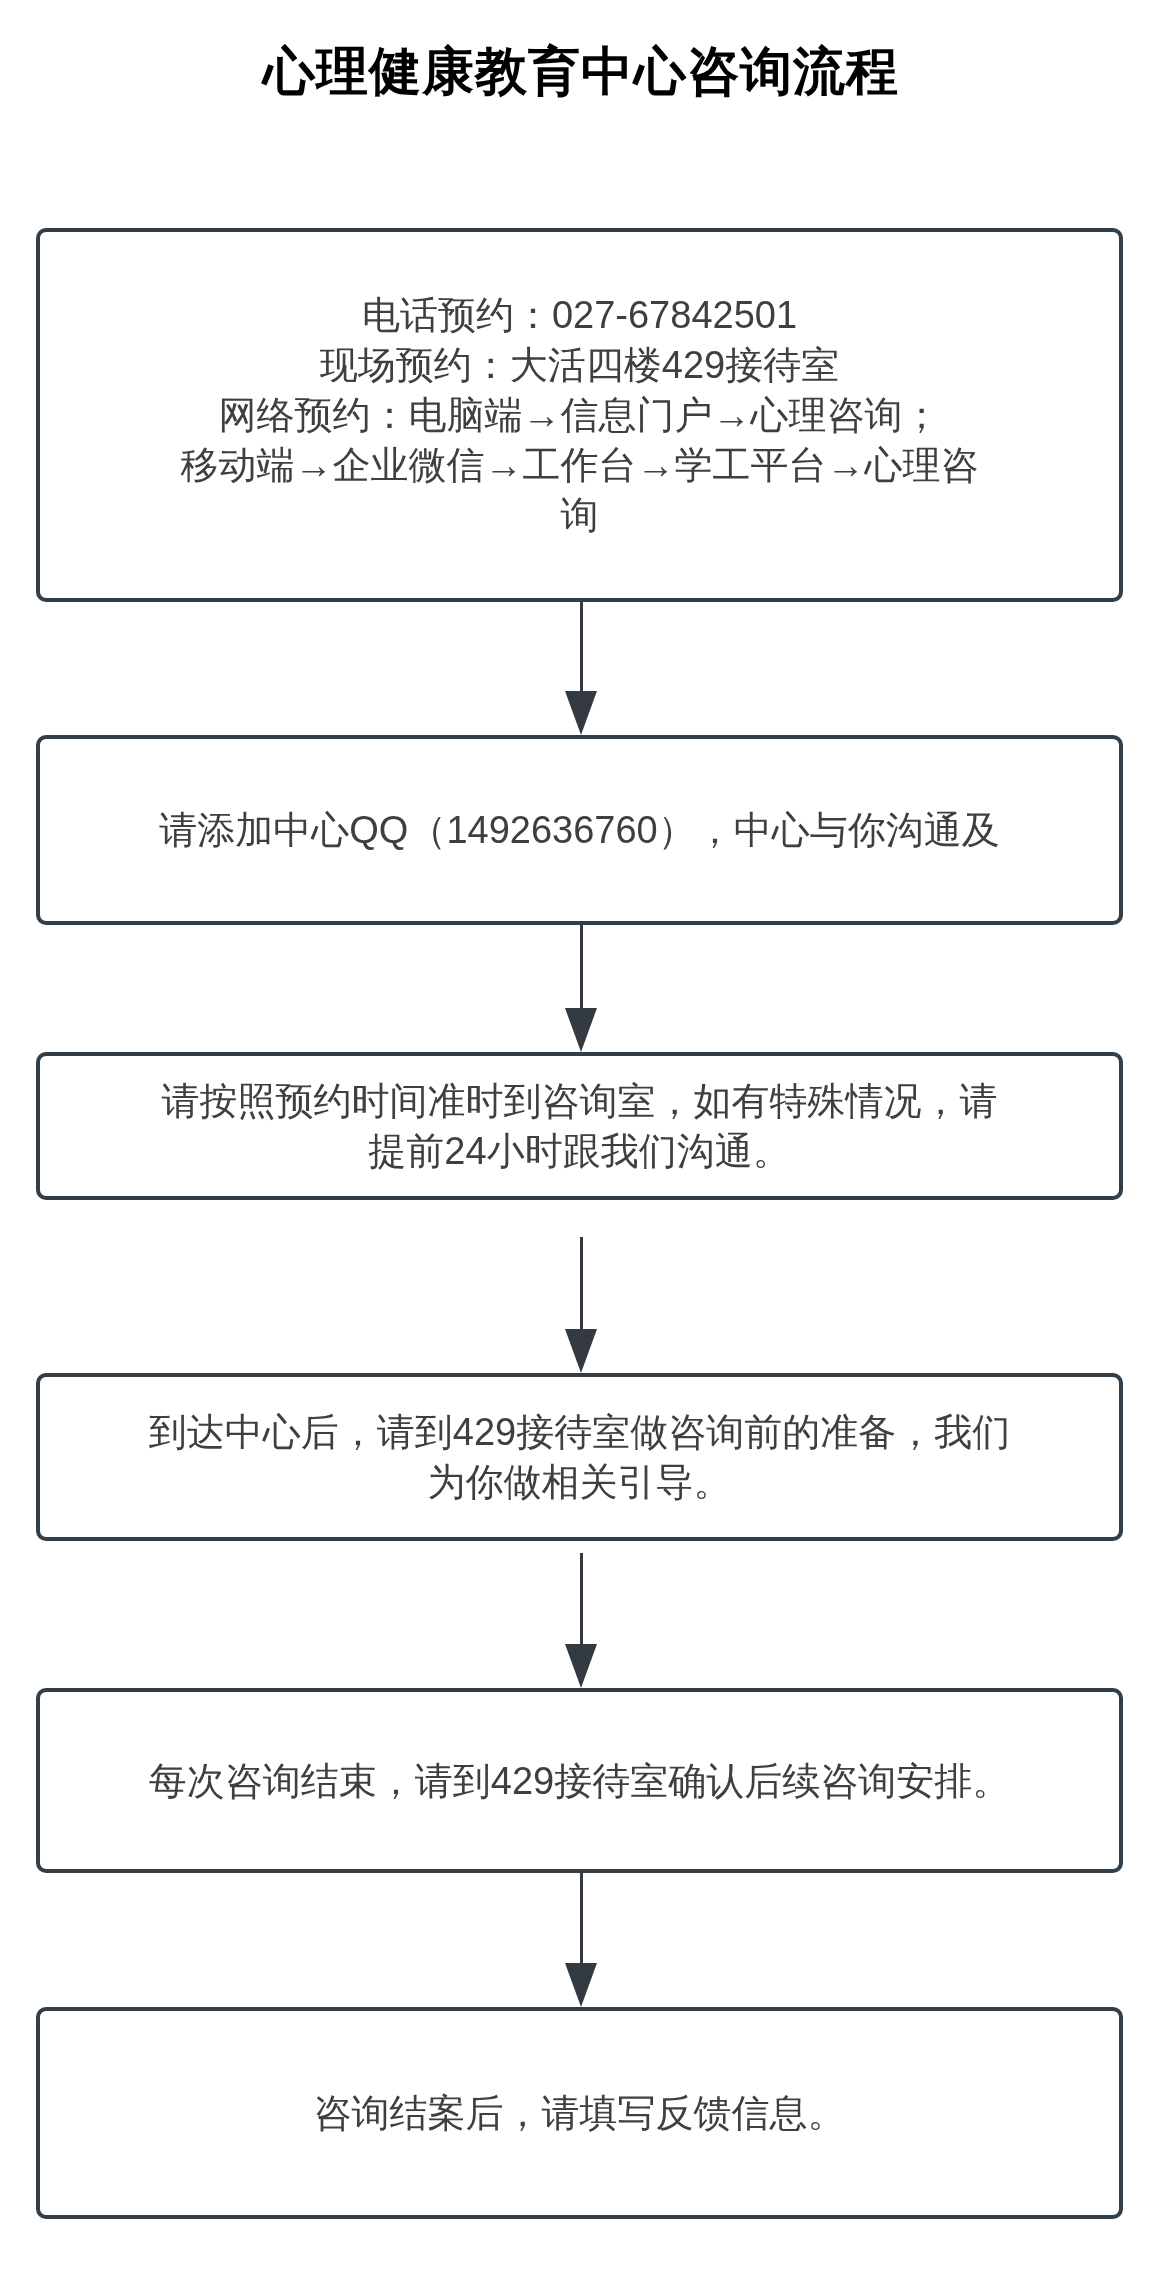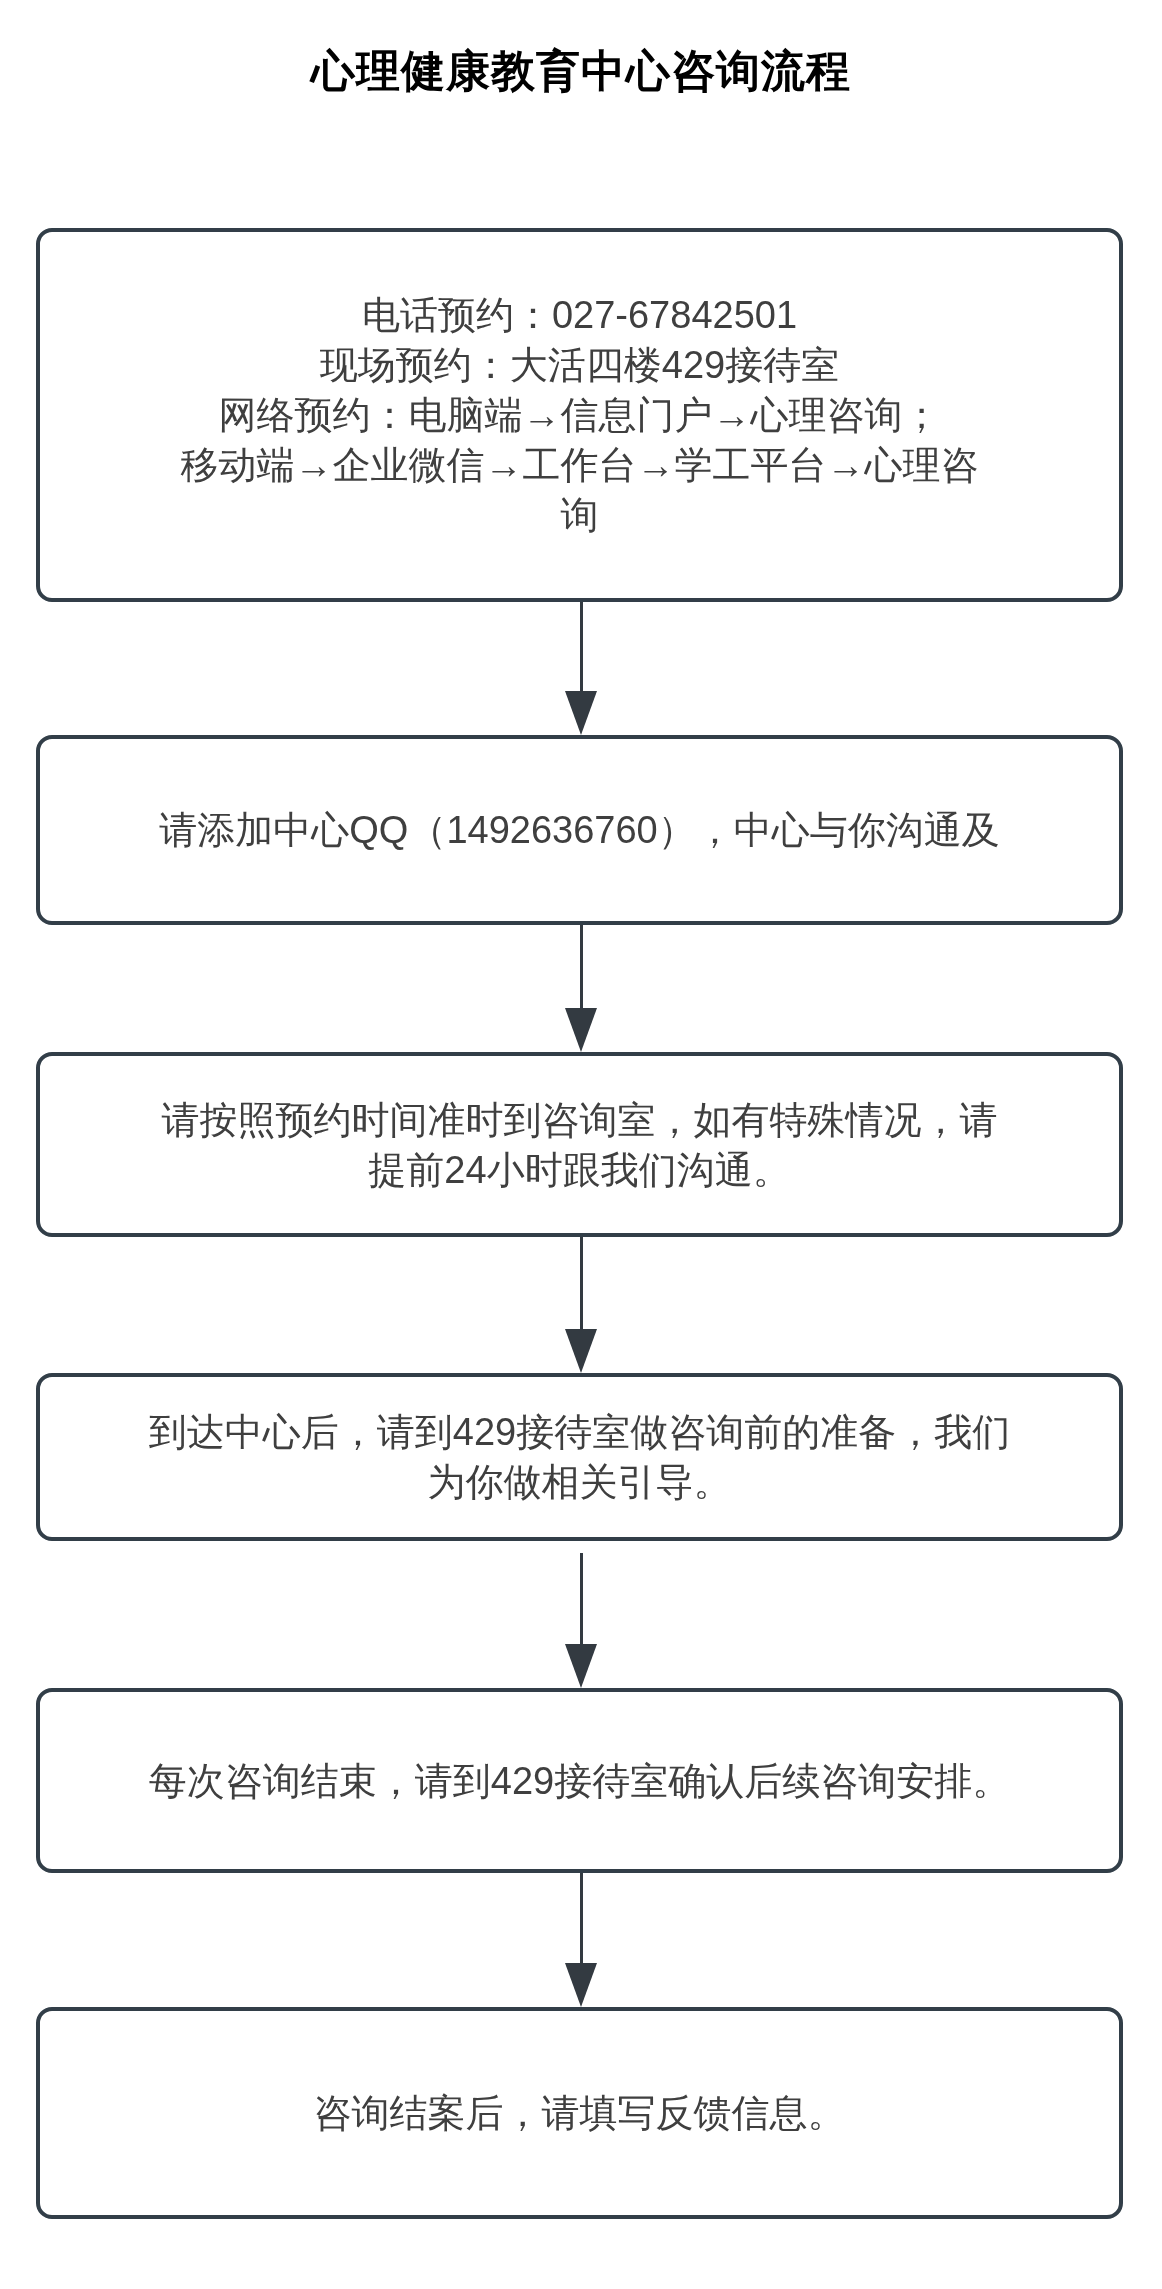--- a/index.html
+++ b/index.html
@@ -16,32 +16,32 @@
     overflow: hidden;
   }
   .title {
     position: absolute;
     top: 46px;
     left: 0;
     width: 100%;
     text-align: center;
     font-family: "Liberation Serif", serif;
     font-weight: bold;
-    font-size: 44px;
+    font-size: 52px;
     line-height: 52px;
     color: var(--title-color, #000000);
     letter-spacing: 1px;
   }
   .box {
     position: absolute;
     left: 36px;
     width: 1087px;
     box-sizing: border-box;
     border: 4px solid var(--border-color, #323e48);
-    border-radius: 16px;
+    border-radius: 10px;
     background: #ffffff;
     display: flex;
     flex-direction: column;
     justify-content: center;
     align-items: center;
   }
   .box .line {
     font-size: 38px;
     line-height: 50px;
     color: var(--text-color, #3f3f3f);
@@ -93,21 +93,21 @@
 
   <section class="box" style="top:735px;height:190px">
     <div class="line">请添加中心QQ（1492636760），中心与你沟通及</div>
   </section>
 
   <div class="arrow" style="top:925px;height:127px">
     <div class="arrow-shaft"></div>
     <div class="arrow-head"></div>
   </div>
 
-  <section class="box" style="top:1052px;height:185px">
+  <section class="box" style="top:1052px;height:148px">
     <div class="line">请按照预约时间准时到咨询室，如有特殊情况，请</div>
     <div class="line">提前24小时跟我们沟通。</div>
   </section>
 
   <div class="arrow" style="top:1237px;height:136px">
     <div class="arrow-shaft"></div>
     <div class="arrow-head"></div>
   </div>
 
   <section class="box" style="top:1373px;height:168px">

